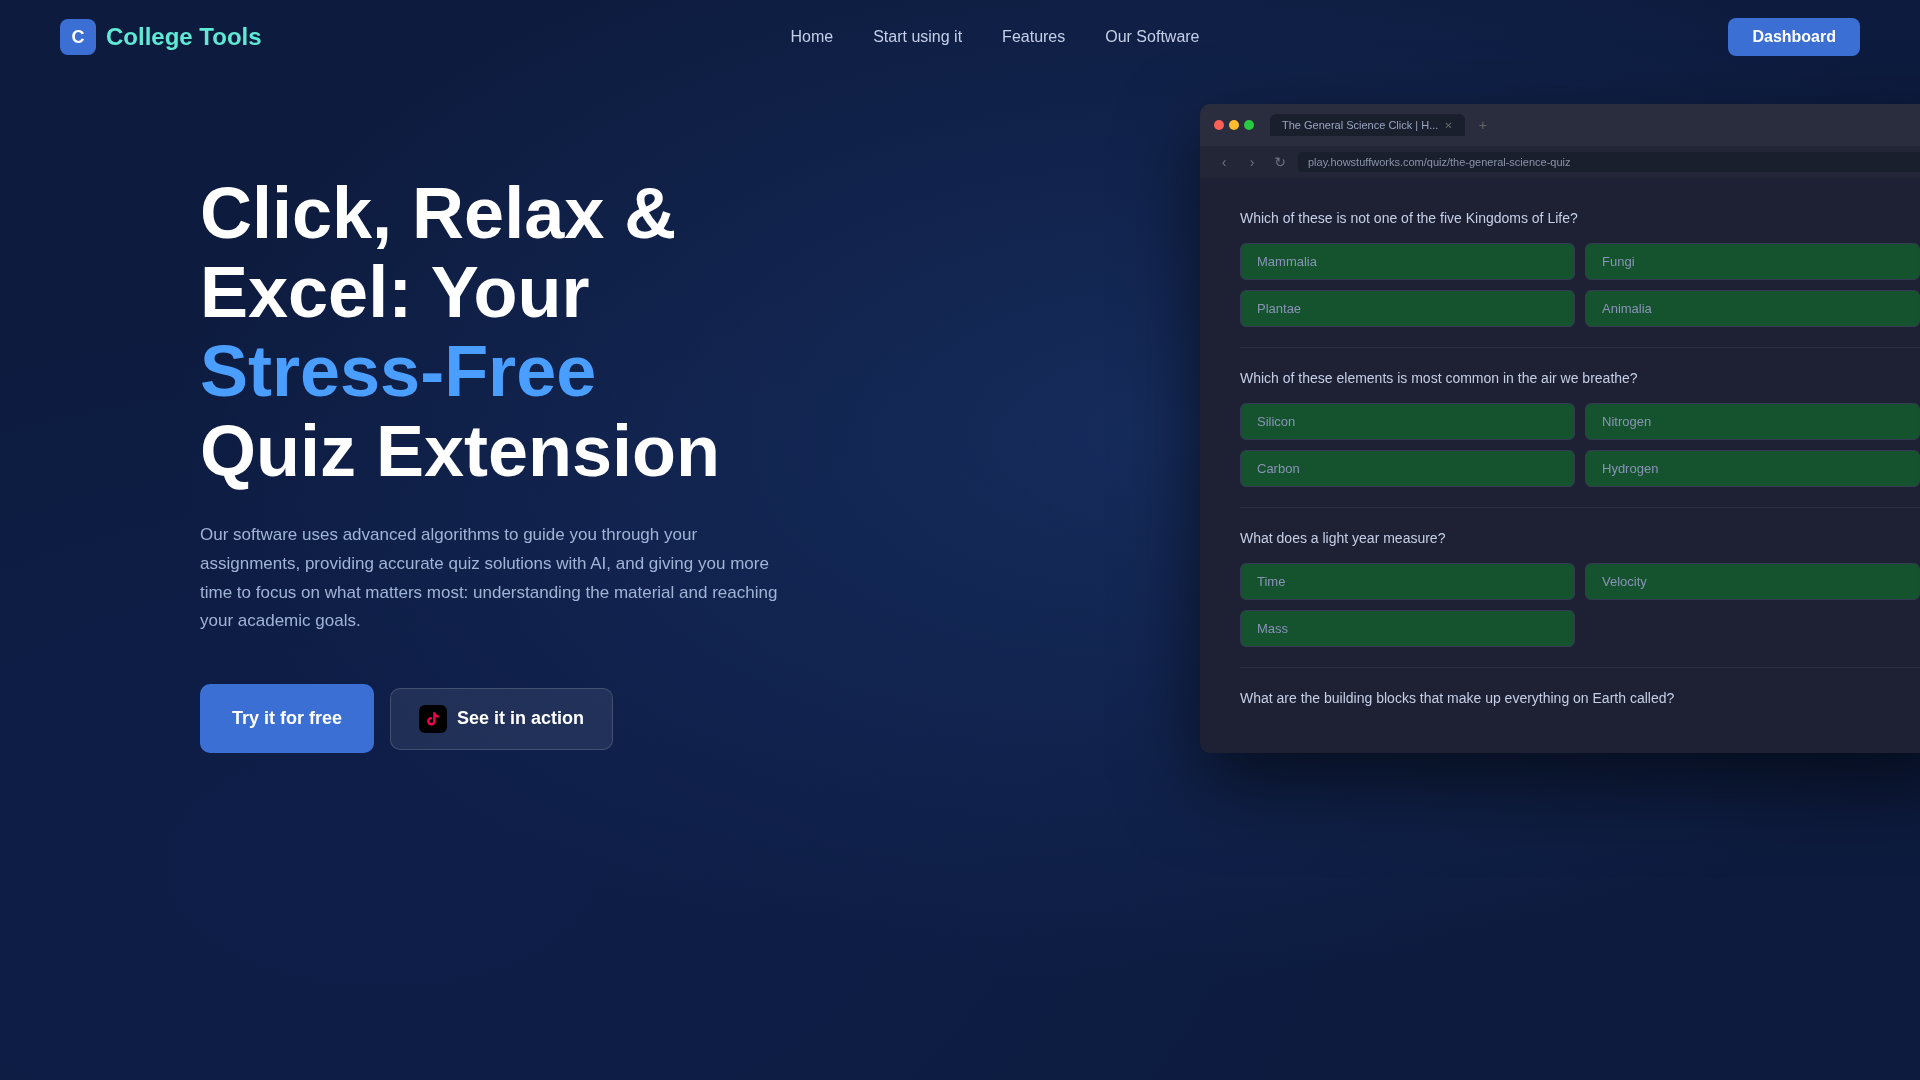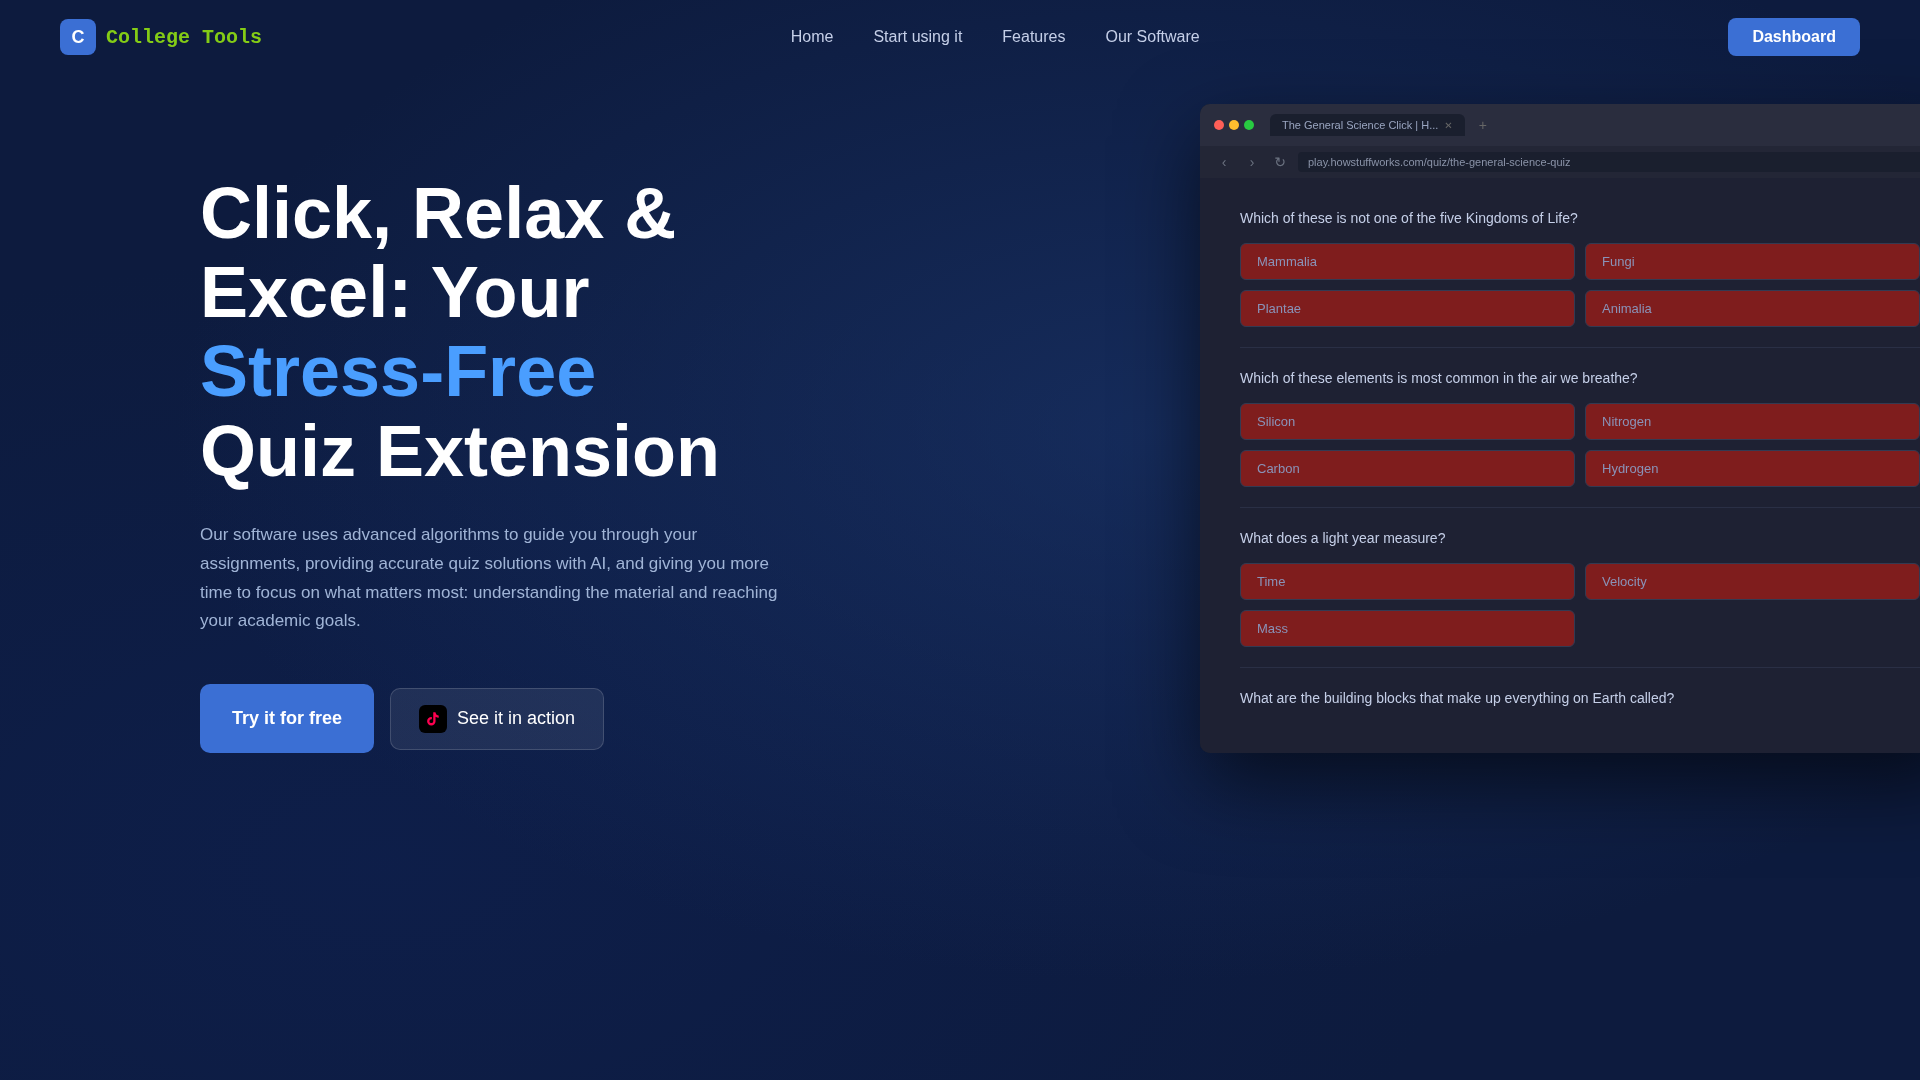--- a/index.html
+++ b/index.html
@@ -39,24 +39,23 @@
       border-radius: 8px;
       display: flex;
       align-items: center;
       justify-content: center;
       font-weight: bold;
       font-size: 18px;
       color: #fff;
     }
 
     .logo-text {
-      font-size: 20px;
+      font-size: 24px;
       font-weight: 600;
-      color: #84cc16;
-      font-family: Liberation Mono, monospace;
+      color: #5eead4;
     }
 
     .nav-links {
       display: flex;
       align-items: center;
       gap: 40px;
       list-style: none;
     }
 
     .nav-links li a {
@@ -129,21 +128,21 @@
       cursor: pointer;
     }
 
     .btn-secondary {
       background: rgba(255,255,255,0.08);
       color: #fff;
       border: 1px solid rgba(255,255,255,0.15);
       border-radius: 10px;
       padding: 16px 28px;
       font-size: 18px;
-      font-weight: 400;
+      font-weight: 700;
       cursor: pointer;
       display: flex;
       align-items: center;
       gap: 10px;
     }
 
     .tiktok-icon {
       width: 28px;
       height: 28px;
       background: #000;
@@ -247,21 +246,21 @@
       line-height: 1.5;
     }
 
     .answer-grid {
       display: grid;
       grid-template-columns: 1fr 1fr;
       gap: 10px;
     }
 
     .answer-option {
-      background: #7f1d1d;
+      background: #14532d;
       border: 1px solid #333a52;
       border-radius: 6px;
       padding: 10px 16px;
       font-size: 13px;
       color: #8a93b8;
       cursor: pointer;
     }
 
     .divider {
       height: 1px;

